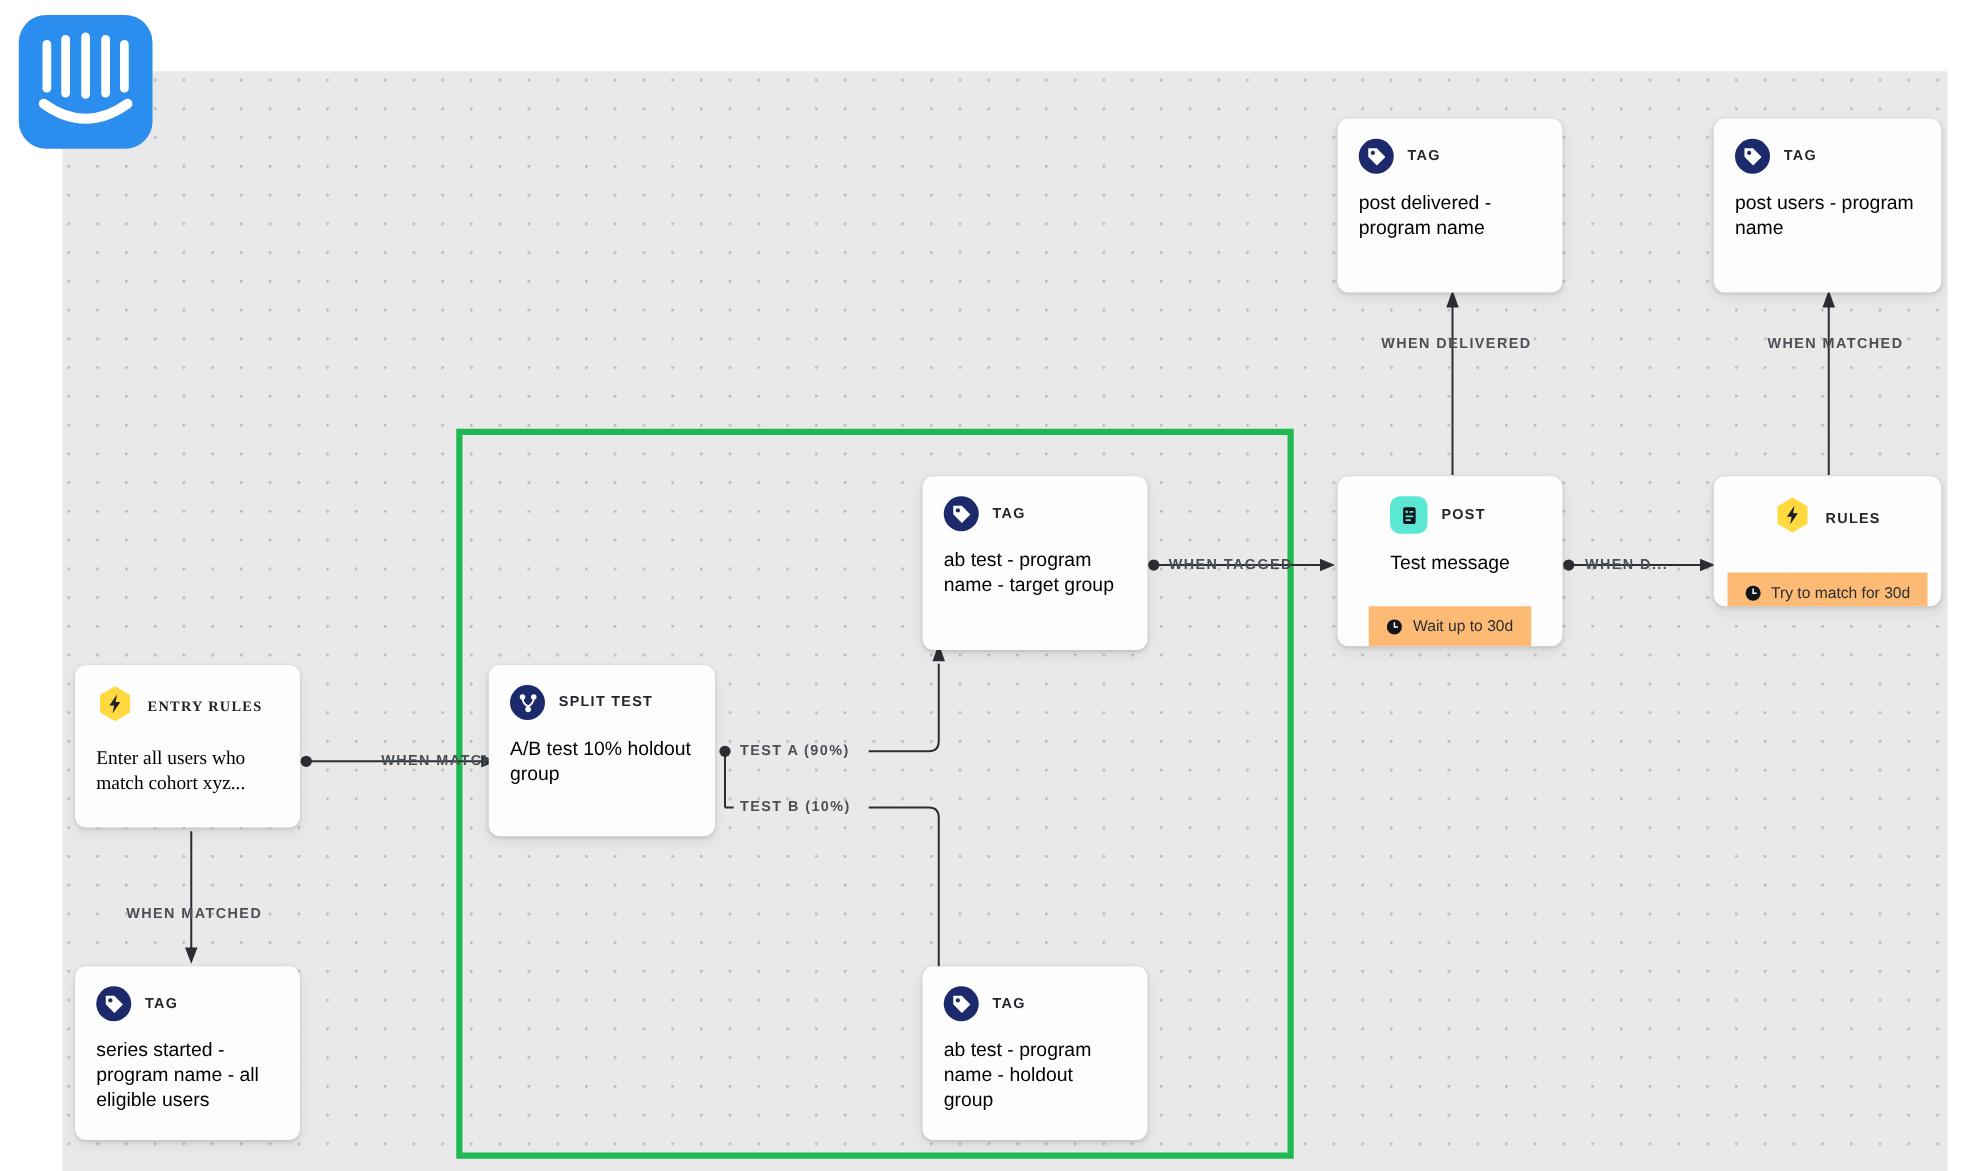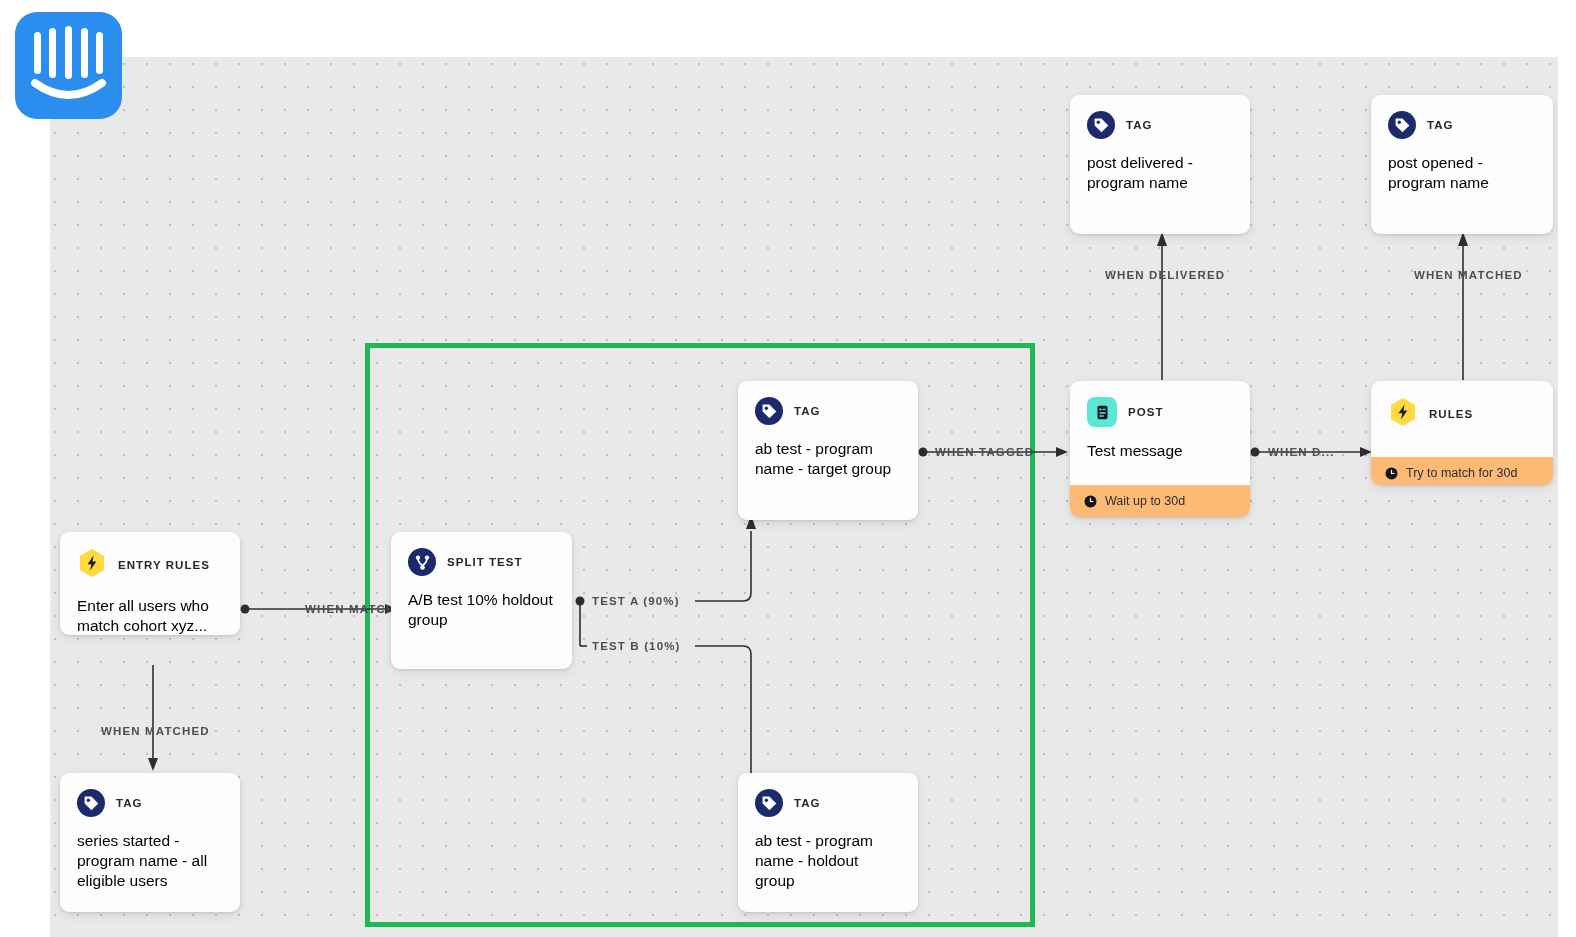--- a/index.html
+++ b/index.html
@@ -54,20 +54,21 @@
   
   .node {
     position: absolute;
     background: #fdfdfd;
     border-radius: 9px;
     box-shadow: 0 1px 3px rgba(0,0,0,0.13), 0 4px 12px rgba(0,0,0,0.07);
     z-index: 10;
     overflow: hidden;
     display: flex;
     flex-direction: column;
+    align-items: center;
   }
   .node-body { padding: 16px 17px 12px 17px; flex: 1; }
   .node-head {
     display: flex; align-items: center; gap: 11px;
     margin-bottom: 14px;
   }
   .node-kind {
     font-size: 11.5px;
     letter-spacing: 0.09em;
     font-weight: 700;
@@ -190,21 +191,21 @@
     <div class="edge" style="left:1405px; top:175px;">
       <svg width="16" height="148" viewBox="0 0 16 148">
         <line x1="8" y1="148" x2="8" y2="13" stroke="#2b2f34" stroke-width="1.6"></line>
         <path d="M8 0 L3 14 L13 14 Z" fill="#2b2f34"></path>
       </svg>
     </div>
     <div class="edge-label" style="left:1364px; top:212px;">WHEN MATCHED</div>
 
     <div id="highlight" style="left:315px; top:286px; width:670px; height:584px;"></div>
 
-    <div class="node" style="left:10px; top:475px; width:180px; height:103px;">
+    <div class="node" style="left:10px; top:475px; width:180px; height:130px;font-family:Liberation Serif, serif;">
       <div class="node-body">
         <div class="node-head">
           <span class="ic">
             <svg class="ic-hex" viewBox="0 0 30 30">
               <polygon points="15,1 27,8 27,22 15,29 3,22 3,8" fill="#ffd93d"></polygon>
               <path d="M16.6 7.5 L10.5 16.3 L14.3 16.3 L13.1 22.5 L19.3 13.6 L15.5 13.6 Z" fill="#1b1f23"></path>
             </svg>
           </span>
           <span class="node-kind">ENTRY RULES</span>
         </div>
@@ -340,21 +341,21 @@
       <div class="node-body">
         <div class="node-head">
           <span class="ic-circle">
             <svg width="17" height="17" viewBox="0 0 17 17">
               <path d="M8.4 1.6 L15.3 8.5 L8.5 15.3 L1.6 8.4 L1.6 1.6 Z" fill="#ffffff"></path>
               <circle cx="5.3" cy="5.3" r="1.7" fill="#1c2a6b"></circle>
             </svg>
           </span>
           <span class="node-kind">TAG</span>
         </div>
-        <div class="node-title">post opened - program name</div>
+        <div class="node-title">post users - program name</div>
       </div>
     </div>
 
   </div>
 
   <div id="logo">
     <svg viewBox="0 0 107 107">
       <rect x="19" y="20" width="7" height="42" rx="3.5" fill="#ffffff"></rect>
       <rect x="34" y="16" width="7" height="50" rx="3.5" fill="#ffffff"></rect>
       <rect x="50" y="14" width="7" height="53" rx="3.5" fill="#ffffff"></rect>

